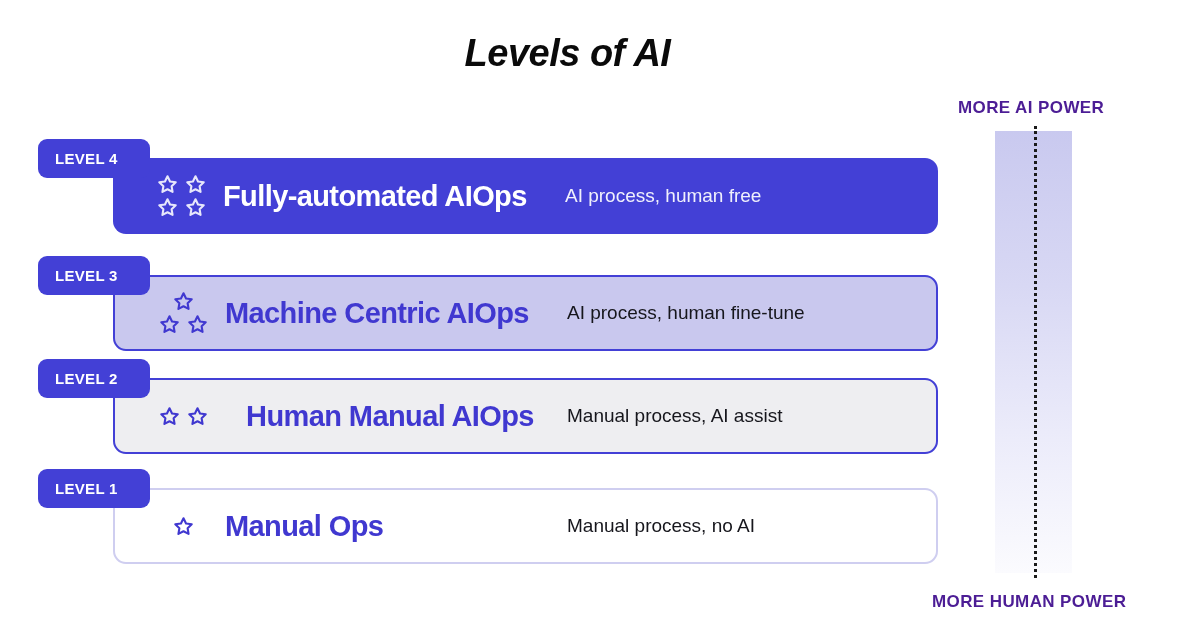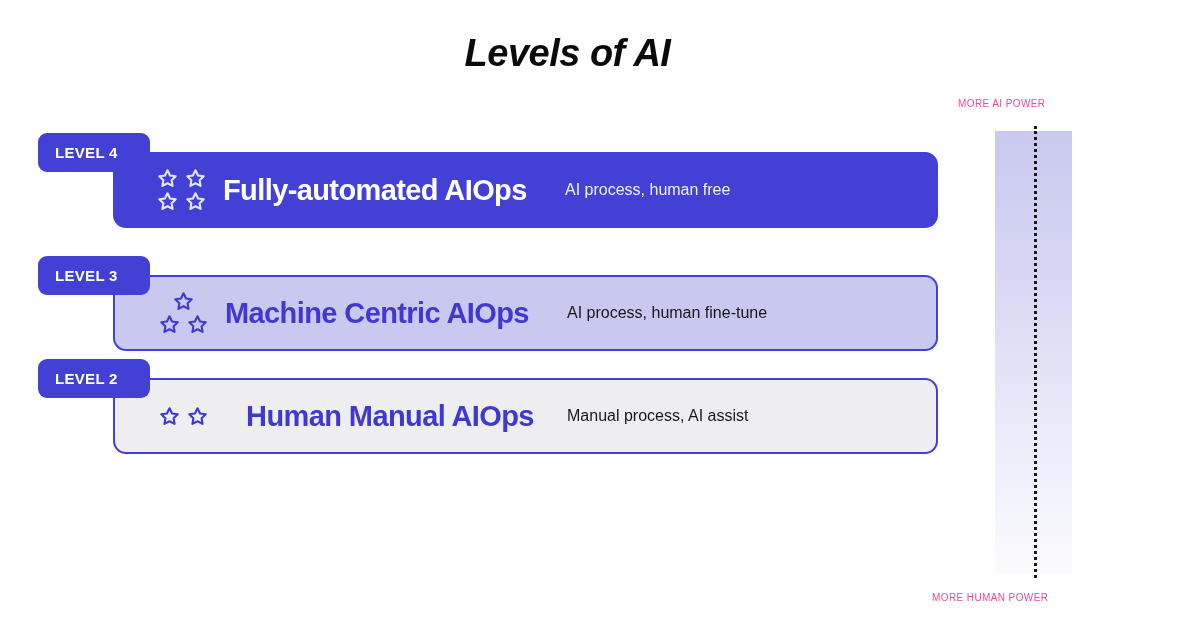--- a/index.html
+++ b/index.html
@@ -26,29 +26,29 @@
     position:absolute;left:995px;top:131px;width:77px;height:442px;
     background:linear-gradient(to bottom,#c9c9ef 0%,#d8d8f4 35%,#ebebfa 68%,#fbfbfe 100%);
   }
   .dotted-axis{
     position:absolute;left:1034px;top:126px;width:0;height:452px;
     border-left:3px dotted #1a1a1a;
   }
 
   .cap{
     position:absolute;
-    font-size:10px;font-weight:normal;color:#ec4899;
+    font-size:17px;font-weight:bold;color:#4c1d95;
     letter-spacing:0.4px;white-space:nowrap;
   }
   .cap-top{left:958px;top:98px;}
   .cap-bottom{left:932px;top:592px;}
 
   
   .row{position:absolute;left:0;width:1200px;height:110px;}
-  .row-1{top:125px;}
+  .row-1{top:131px;}
   .row-2{top:248px;}
   .row-3{top:351px;text-align:center;}
   .row-4{top:461px;}
 
   .badge{
     position:absolute;left:38px;top:8px;
     width:112px;height:39px;
     background:#4340d6;
     border-radius:9px;
     color:#ffffff;
@@ -84,21 +84,21 @@
   }
   .star-line{display:flex;gap:7px;justify-content:center;}
   .star-ico{display:block;}
 
   .label{
     font-size:29px;font-weight:bold;letter-spacing:-0.6px;
     white-space:nowrap;
     width:330px;min-width:330px;
   }
   .desc{
-    font-size:16px;font-weight:normal;white-space:nowrap;
+    font-size:19px;font-weight:normal;white-space:nowrap;
     margin-left:12px;
   }
 
   .lv4 .label{color:#ffffff;}
   .lv4 .desc{color:#f0f0fc;}
   .lv3 .label{color:#4038d0;}
   .lv3 .desc{color:#16161c;}
   .lv2 .label{color:#4038d0;}
   .lv2 .desc{color:#16161c;}
   .lv1 .label{color:#4038d0;}
@@ -177,14 +177,28 @@
             <svg width="21" height="21" viewBox="0 0 24 24" class="star-ico">
               <path d="M12 2.6 L14.9 8.5 L21.4 9.45 L16.7 14.0 L17.8 20.5 L12 17.45 L6.2 20.5 L7.3 14.0 L2.6 9.45 L9.1 8.5 Z" fill="none" stroke="#4038d0" stroke-width="2.4" stroke-linejoin="round"></path>
             </svg>
           </div>
         </div>
       <div class="label">Human Manual AIOps</div>
       <div class="desc">Manual process, AI assist</div>
     </div>
   </div>
 
+  <div class="row row-4">
+    <div class="badge">LEVEL 1</div>
+    <div class="bar lv1">
+      <div class="stars">
+          <div class="star-line">
+            <svg width="21" height="21" viewBox="0 0 24 24" class="star-ico">
+              <path d="M12 2.6 L14.9 8.5 L21.4 9.45 L16.7 14.0 L17.8 20.5 L12 17.45 L6.2 20.5 L7.3 14.0 L2.6 9.45 L9.1 8.5 Z" fill="none" stroke="#4038d0" stroke-width="2.4" stroke-linejoin="round"></path>
+            </svg>
+          </div>
+        </div>
+      <div class="label">Manual Ops</div>
+      <div class="desc">Manual process, no AI</div>
+    </div>
+  </div>
 
 </div>
 
 </body></html>

